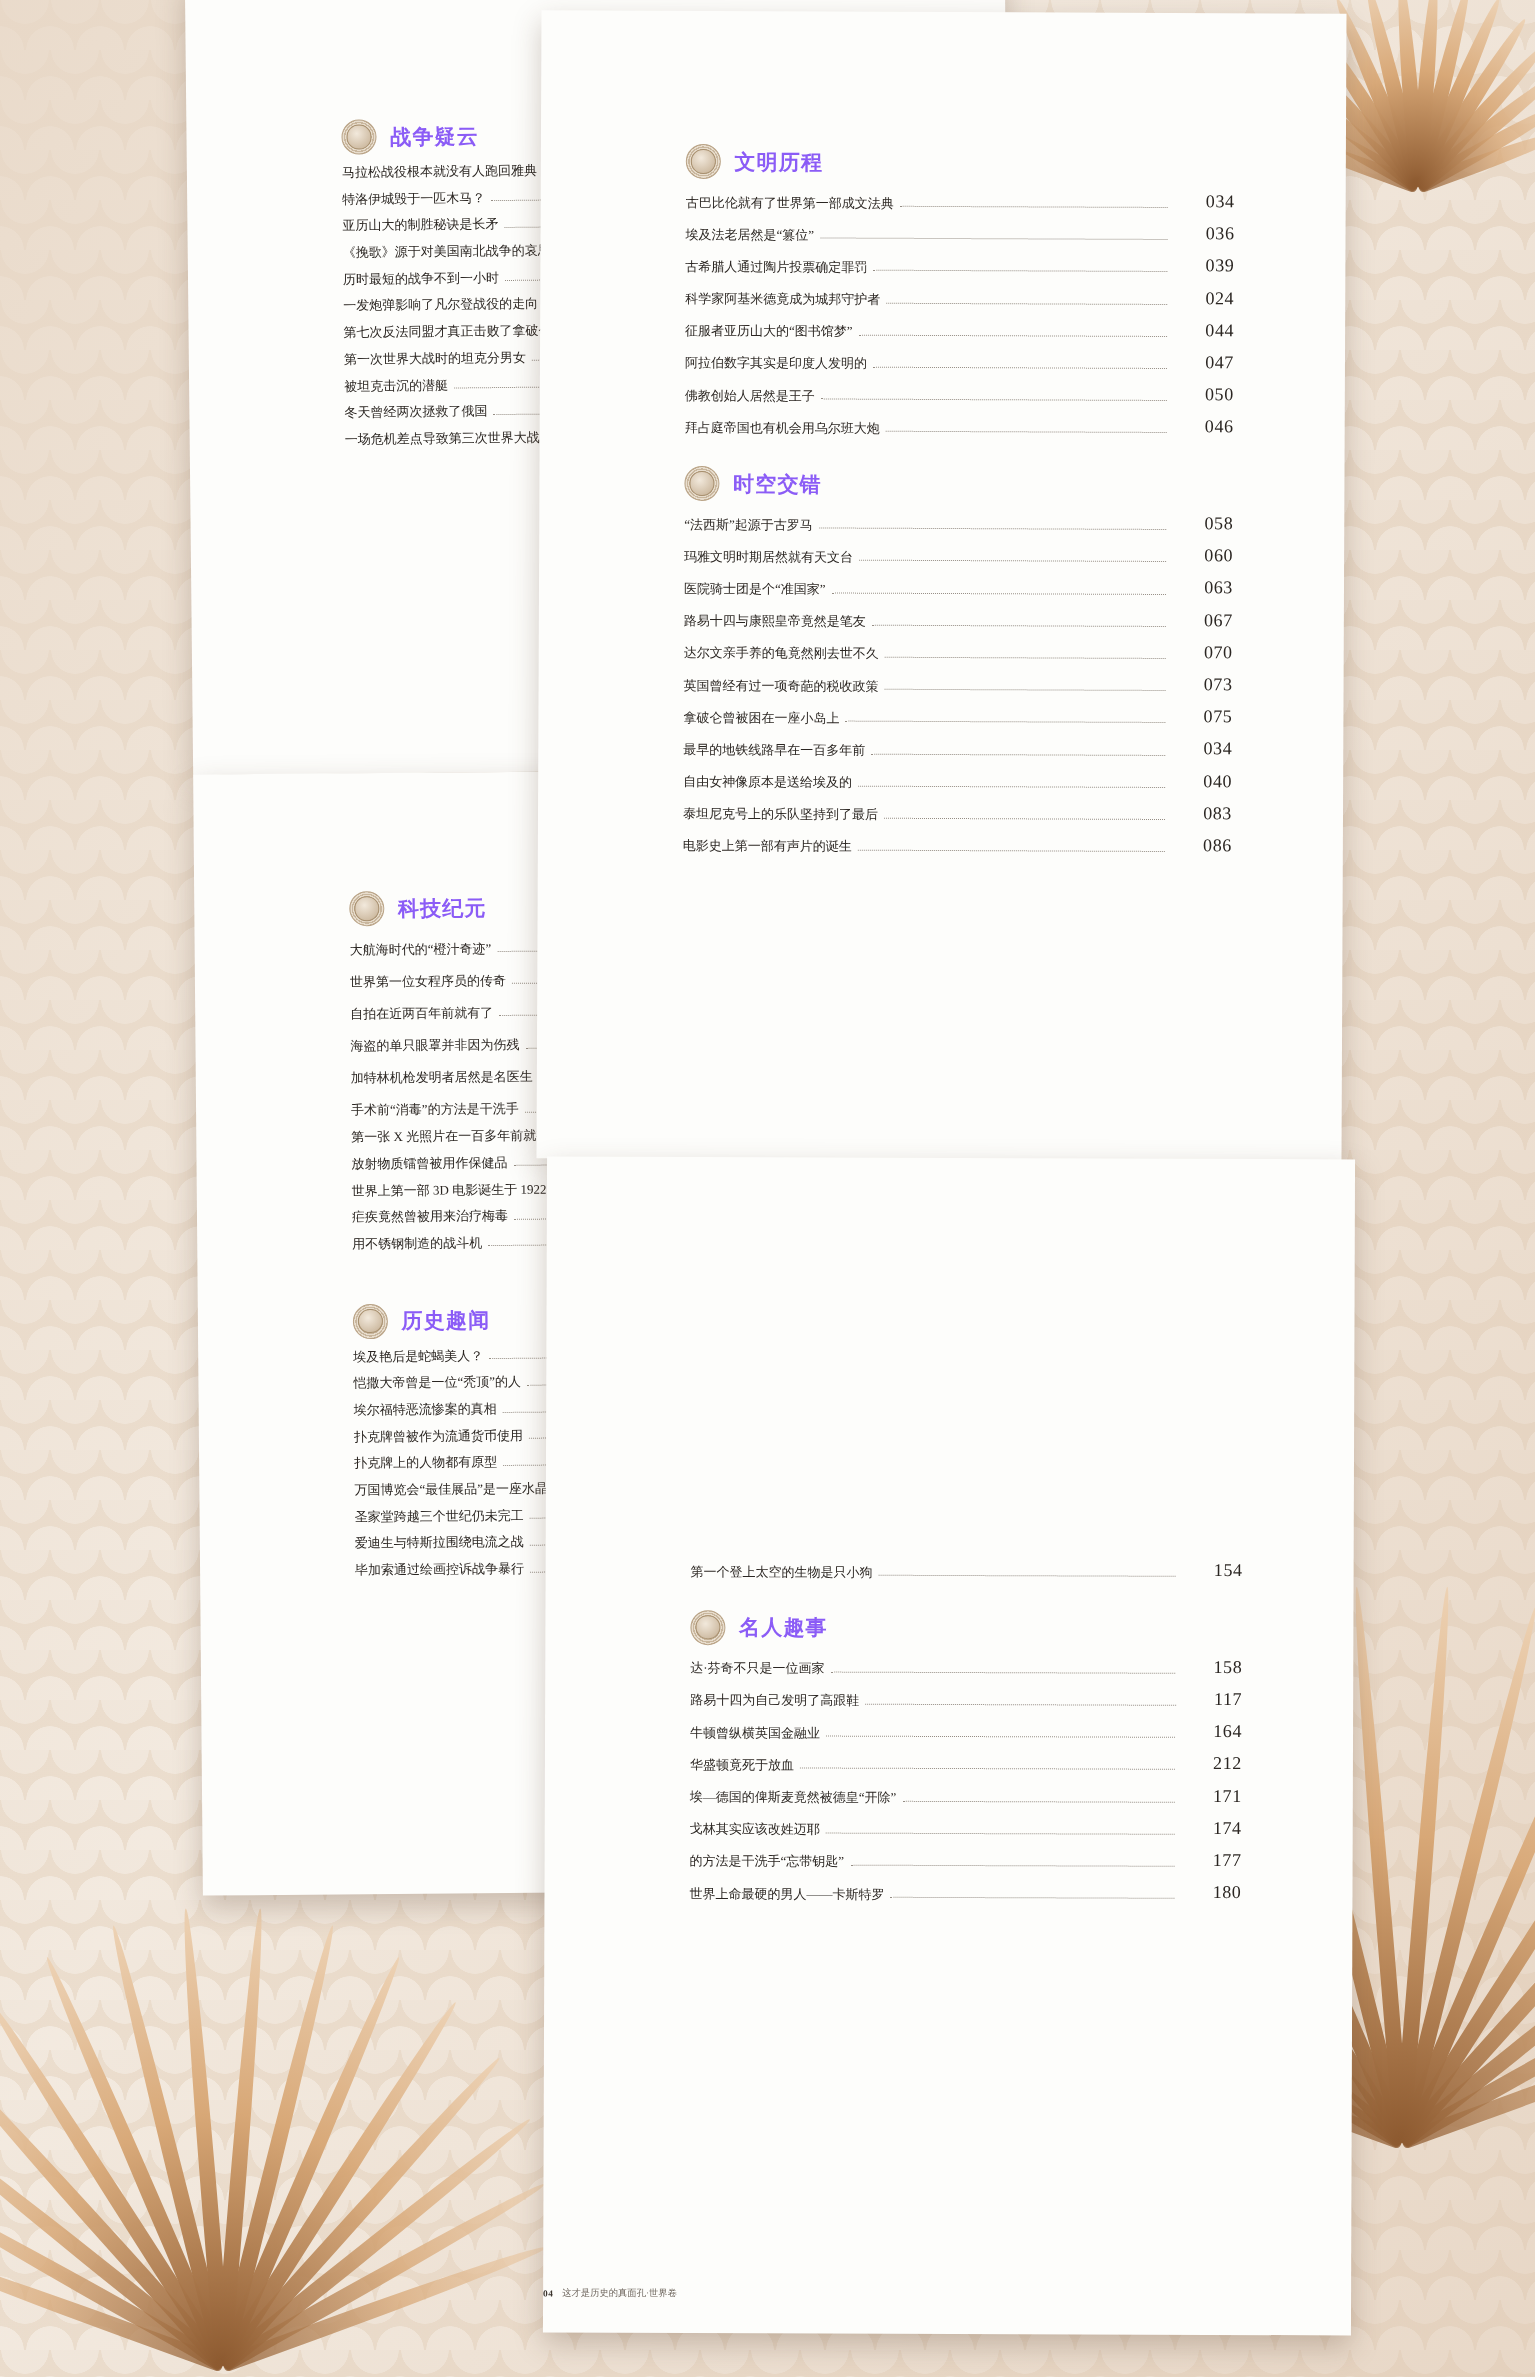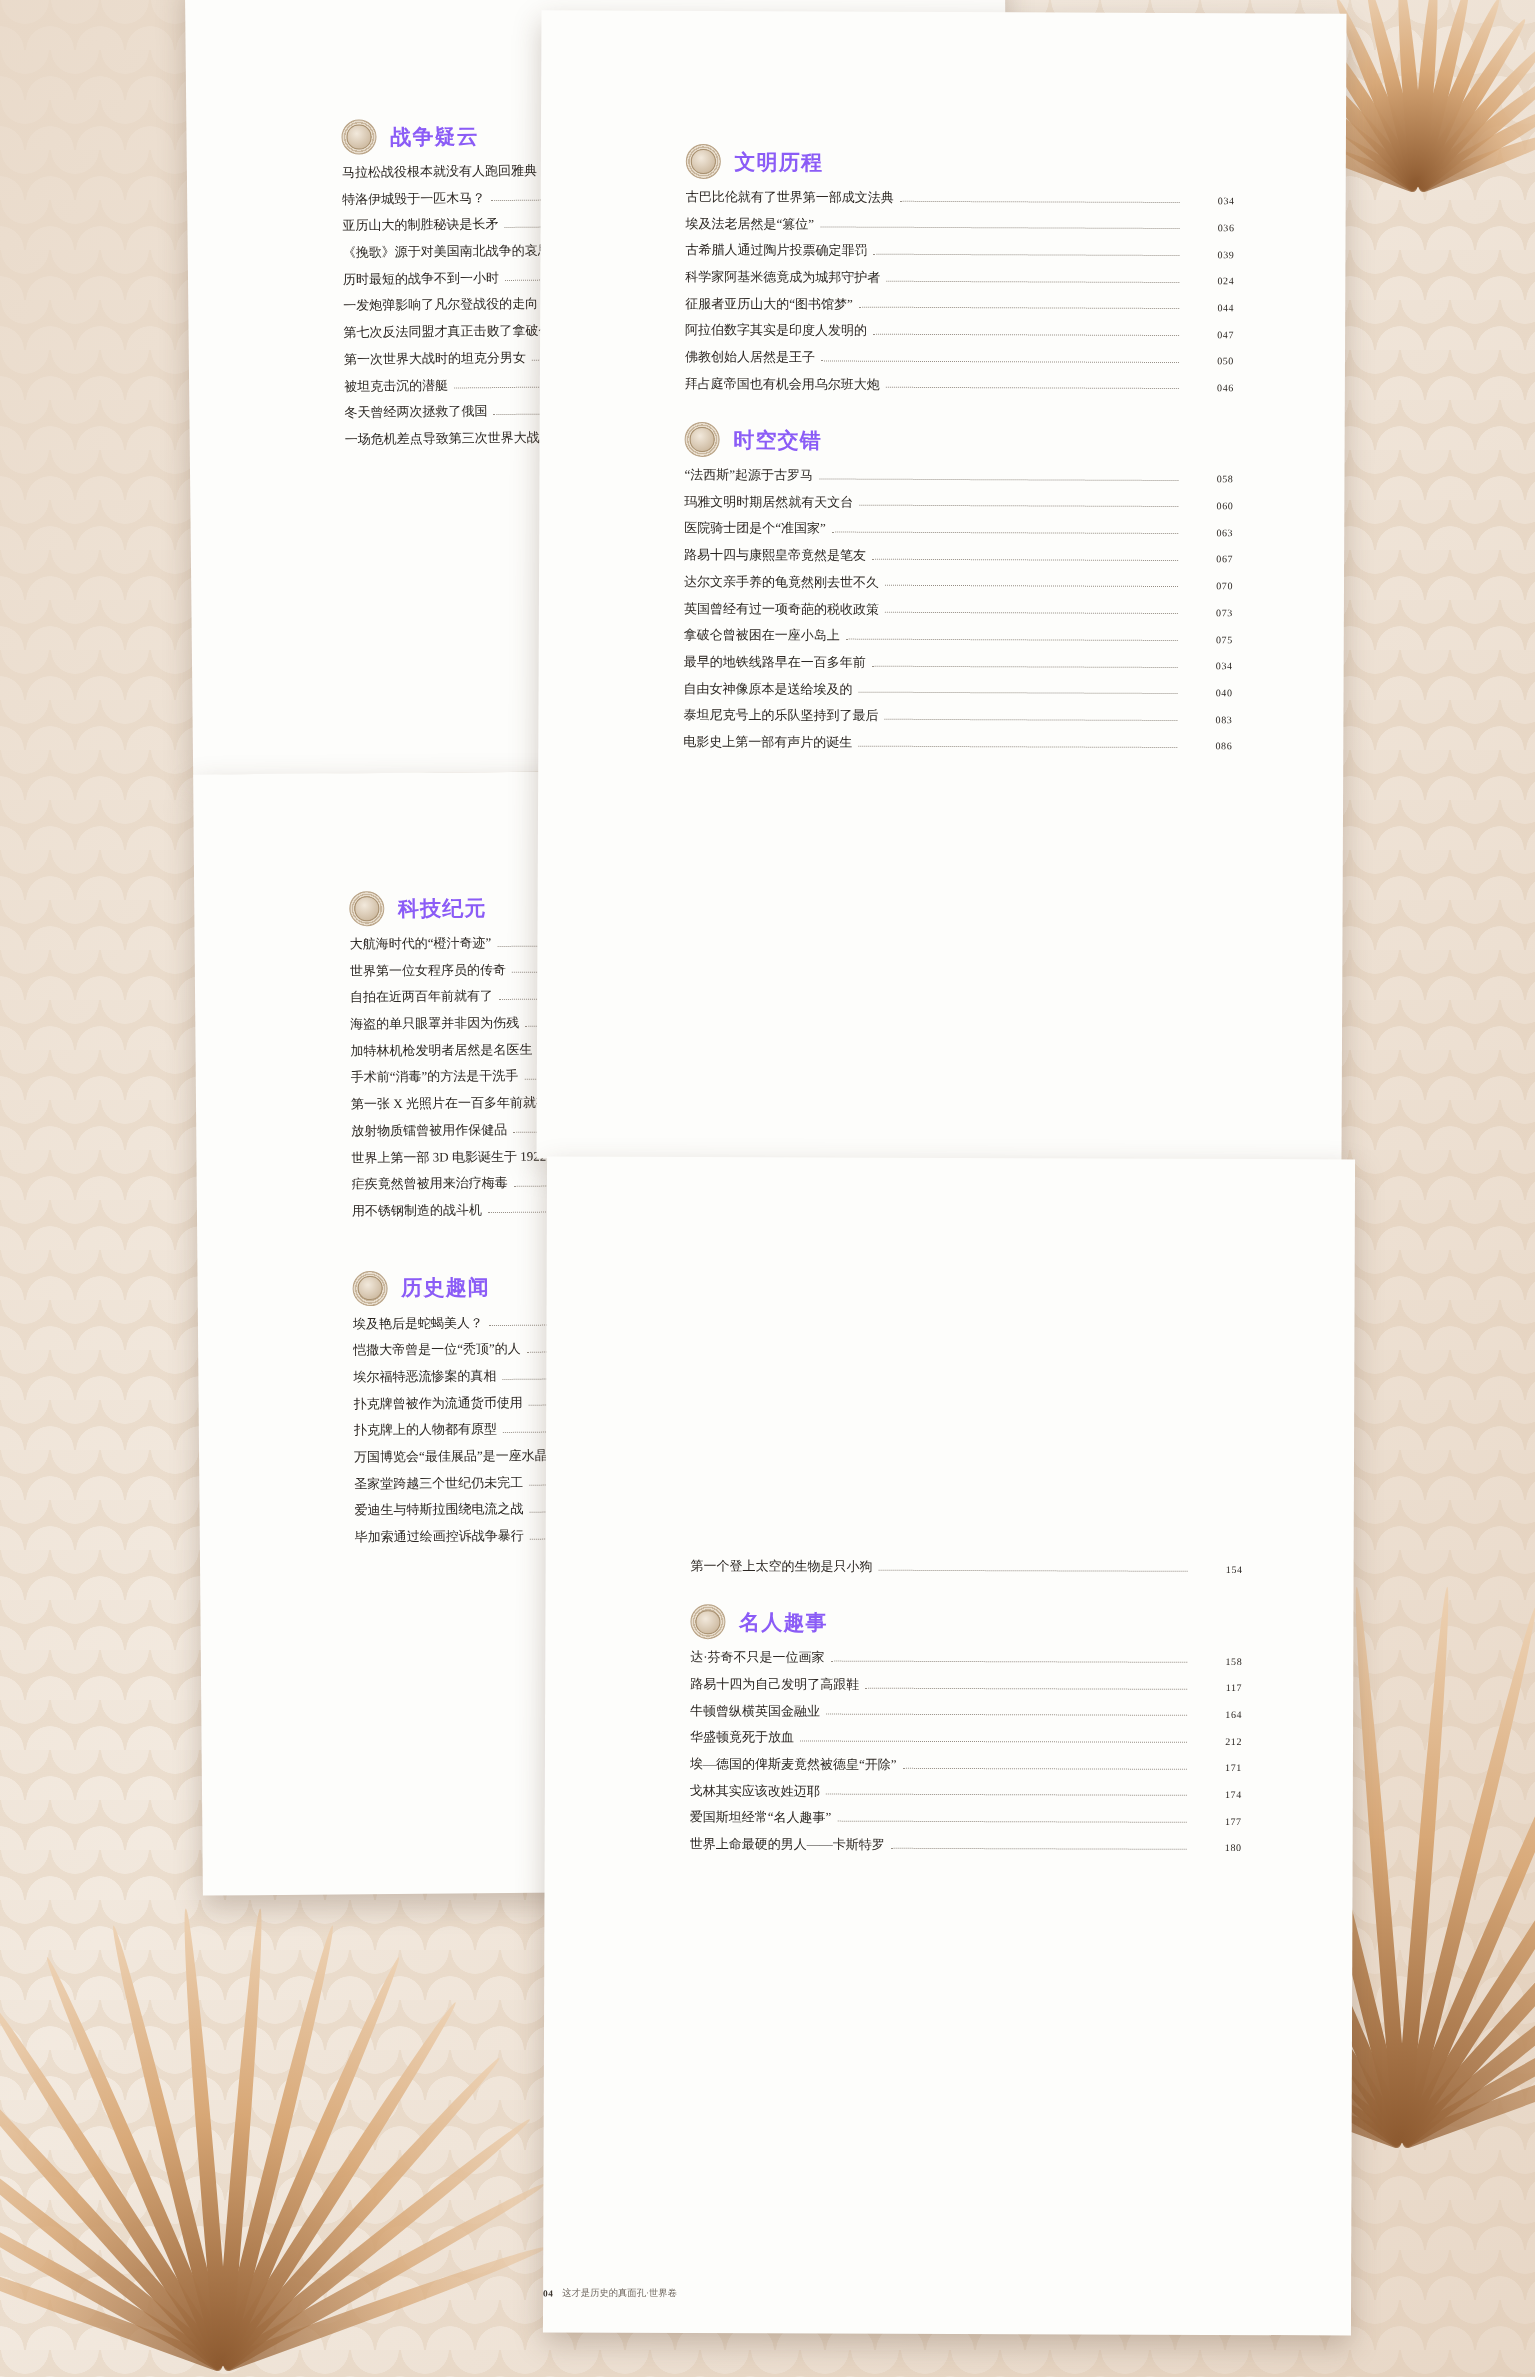--- a/index.html
+++ b/index.html
@@ -113,21 +113,21 @@
   ul.toc li .t { flex: none; }
   ul.toc li .dots {
     flex: 1 1 auto;
     margin: 0 6.2px 3.7px 6.2px;
     border-bottom: 1.2px dotted #958d84;
     min-width: 17.3px;
     height: 0.6px;
   }
   ul.toc li .pg {
     flex: none;
-    font-size: 10px;
+    font-size: 18px;
     color: #2b2622;
     letter-spacing: 0.6px;
     margin-left: 32px;
   }
 
   .page-footer {
     position: absolute;
     bottom: 33px;
     left: 0;
     right: 0;
@@ -575,21 +575,21 @@
           <span class="t">埃—德国的俾斯麦竟然被德皇“开除”</span>
           <span class="dots"></span>
           <span class="pg">171</span>
         </li>
       <li>
           <span class="t">戈林其实应该改姓迈耶</span>
           <span class="dots"></span>
           <span class="pg">174</span>
         </li>
       <li>
-          <span class="t">爱国斯坦经常“名人趣事”</span>
+          <span class="t">的方法是干洗手“忘带钥匙”</span>
           <span class="dots"></span>
           <span class="pg">177</span>
         </li>
       <li>
           <span class="t">世界上命最硬的男人——卡斯特罗</span>
           <span class="dots"></span>
           <span class="pg">180</span>
         </li>
     </ul>
 

